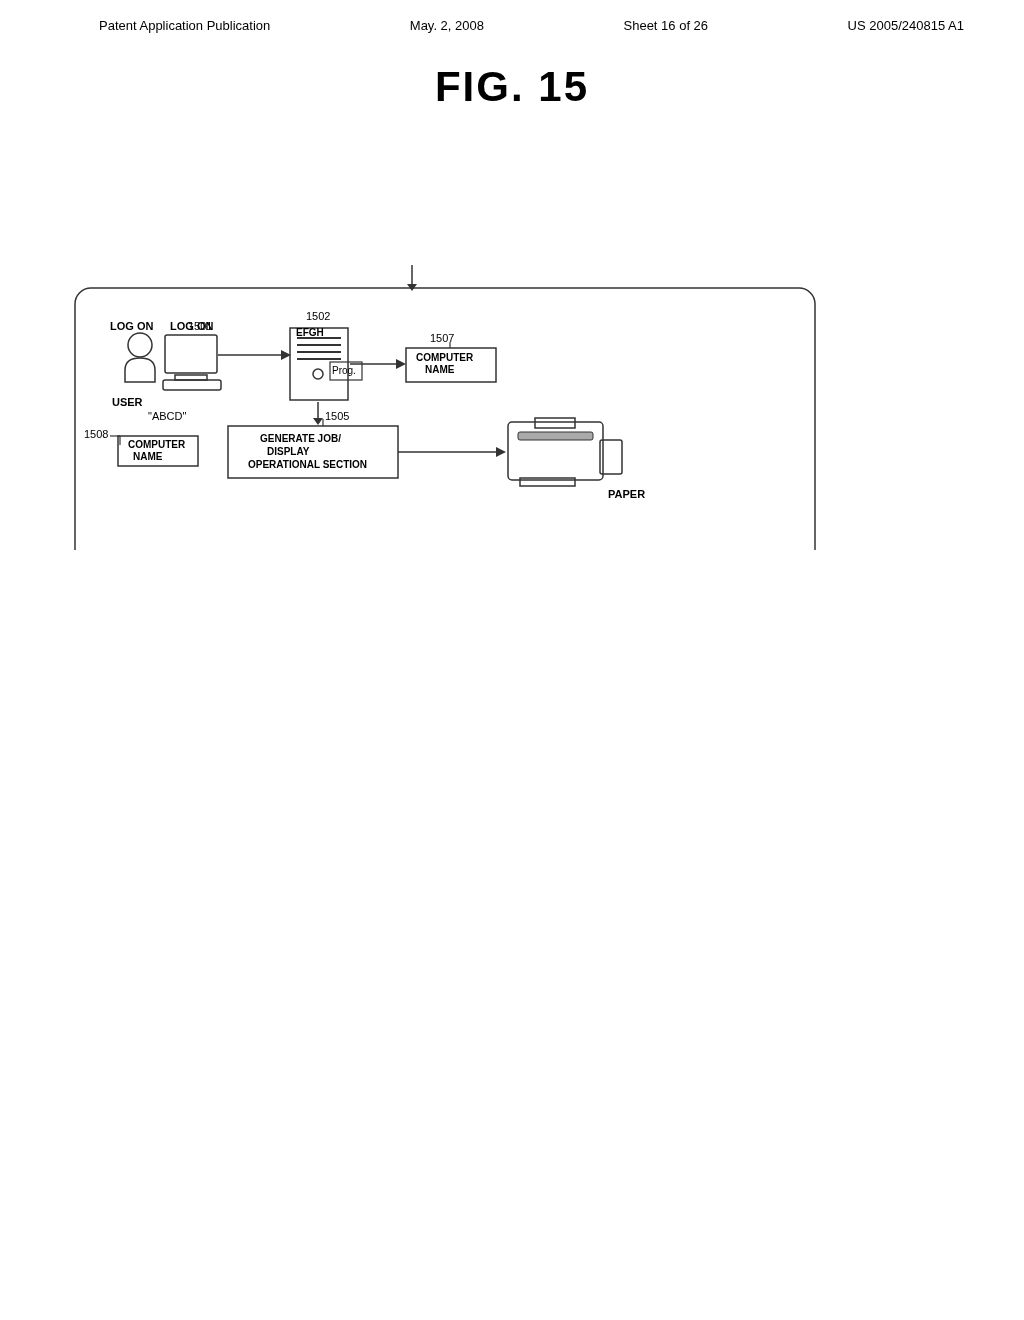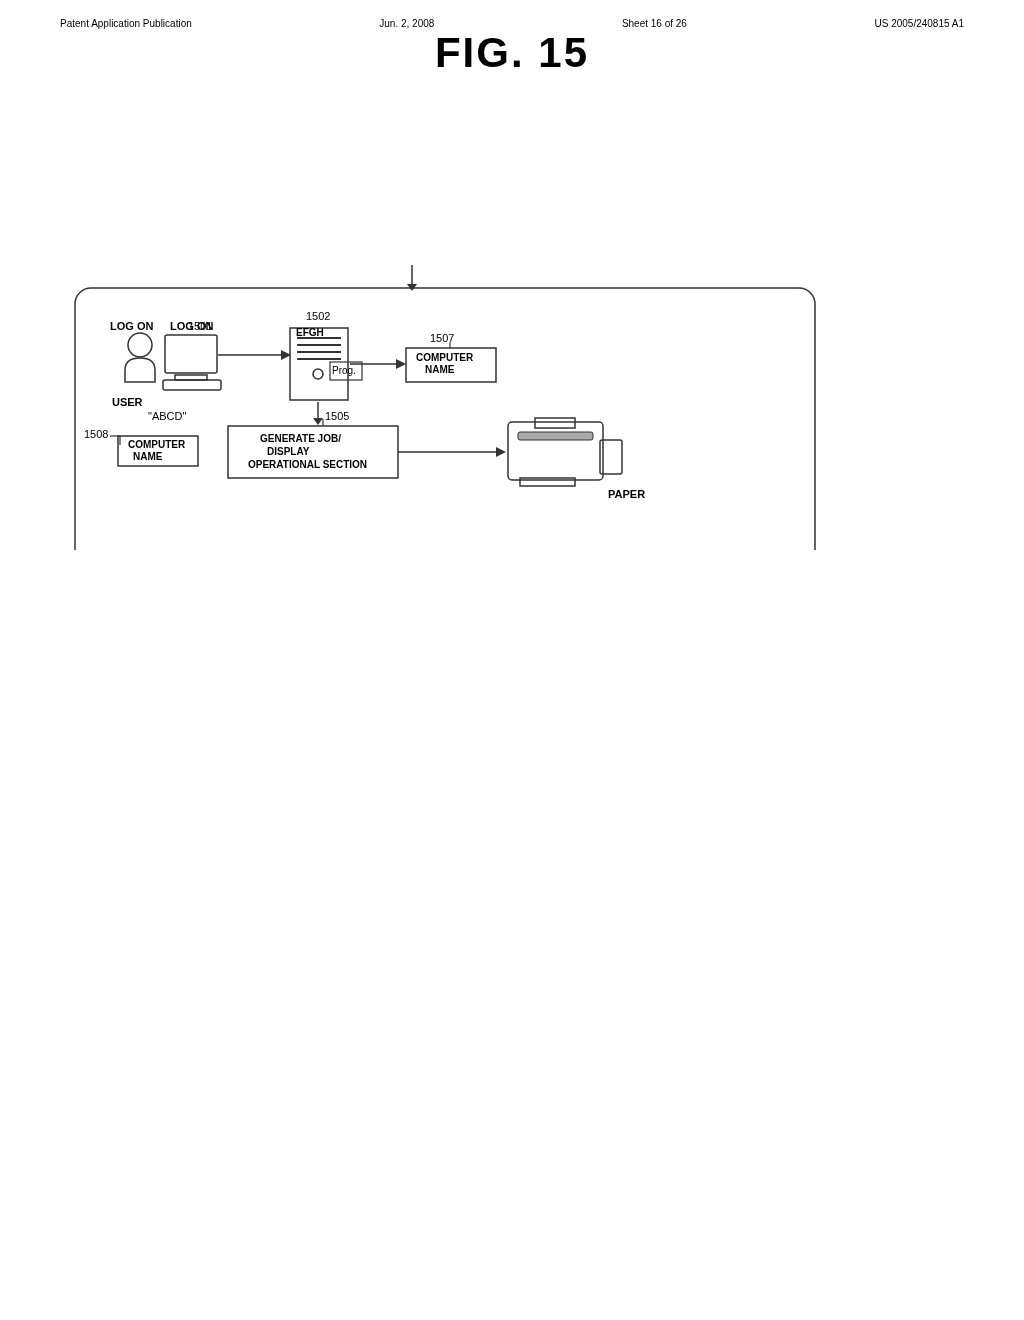--- a/index.html
+++ b/index.html
@@ -15,38 +15,40 @@
       width: 1024px;
       height: 1320px;
       background: #fff;
       position: relative;
     }
     .header {
       display: flex;
       justify-content: space-between;
       align-items: baseline;
       padding: 18px 60px 0 60px;
-      font-size: 10px;
+      font-size: 13px;
+      margin-left: 39px;
     }
 
     .fig-title {
       text-align: center;
       font-size: 42px;
       font-weight: bold;
+      margin-top: 30px;
       letter-spacing: 2px;
     }
   </style>
 </head>
 <body>
 
 <div class="page-container">
 
   <div class="header">
     <span>Patent Application Publication</span>
-    <span>Jun. 2, 2008</span>
+    <span>May. 2, 2008</span>
     <span>Sheet 16 of 26</span>
     <span>US 2005/240815 A1</span>
   </div>
 
   <div class="fig-title">FIG. 15</div>
 
   <svg width="1024" height="430" style="position:absolute; top:120px; left:0;">
 
     <line x1="412" y1="145" x2="412" y2="168" stroke="#333" stroke-width="1.5"></line>
     <polygon points="407,164 417,164 412,171" fill="#333"></polygon>

